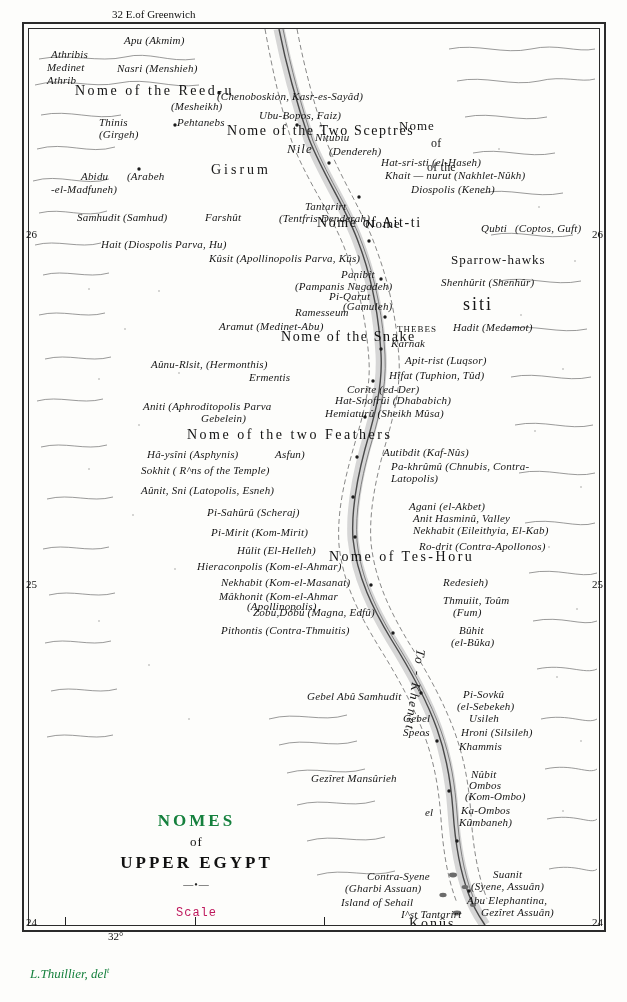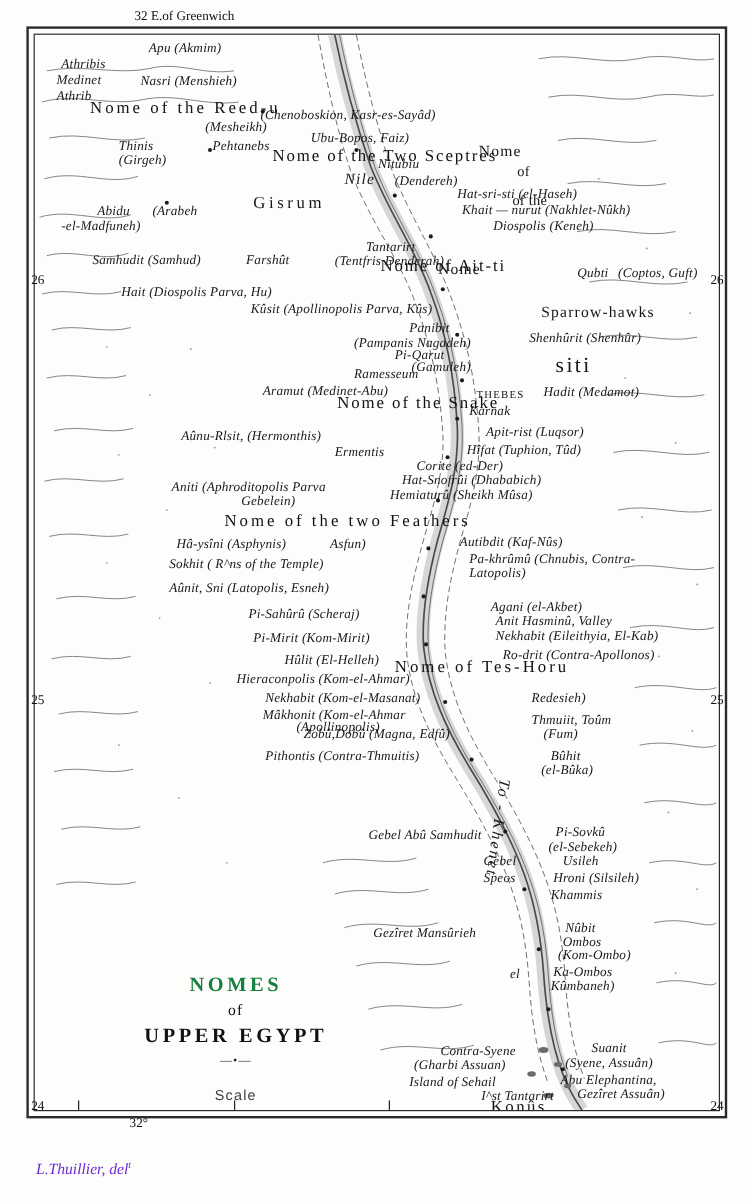--- a/index.html
+++ b/index.html
@@ -105,25 +105,25 @@
     margin: 3px 0;
   }
   .title-sub {
     font-family: "Liberation Serif", serif;
     font-size: 17px;
     letter-spacing: 3px;
     font-weight: bold;
     color: #111;
   }
   .scale-label {
-    font-family: Liberation Sans, sans-serif;
+    font-family: Liberation Mono, monospace;
     font-size: 12px;
     letter-spacing: 1px;
     margin-top: 16px;
-    color: #404040;
+    color: #be185d;
   }
   .scale-orn {
     margin-top: 6px;
     font-size: 10px;
     color: #222;
     letter-spacing: 1px;
   }
   .scale-bar-wrap {
     position: absolute;
     left: 36px;
@@ -145,21 +145,21 @@
     height: 9px;
     background: #222;
   }
   .credit {
     position: absolute;
     left: 30px;
     top: 966px;
     font-family: "Liberation Serif", serif;
     font-style: italic;
     font-size: 13px;
-    color: #6d28d9;
+    color: #15803d;
   }
   .credit sup { font-size: 8px; }
   .bottom-meridian {
     position: absolute;
     left: 108px;
     top: 930px;
     font-family: "Liberation Serif", serif;
     font-size: 11px;
     color: #111;
   }
@@ -379,21 +379,21 @@
     <div class="lbl" style="left:300px; top:262px;">Pi-Qarut</div>
     <div class="lbl" style="left:314px; top:272px;">(Gamuleh)</div>
     <div class="lbl" style="left:266px; top:278px;">Ramesseum</div>
     <div class="lbl up" style="left:434px; top:266px; font-size:18px; letter-spacing:2px;">siti</div>
     <div class="lbl" style="left:190px; top:292px;">Aramut (Medinet-Abu)</div>
     <div class="lbl up" style="left:368px; top:296px; font-size:9px; letter-spacing:1px;">THEBES</div>
     <div class="lbl" style="left:424px; top:293px;">Hadit (Medamot)</div>
     <div class="lbl" style="left:362px; top:309px;">Karnak</div>
     <div class="lbl" style="left:376px; top:326px;">Apit-rist (Luqsor)</div>
     <div class="lbl" style="left:122px; top:330px;">Aûnu-Rlsit, (Hermonthis)</div>
-    <div class="lbl" style="left:220px; top:343px;margin-left:30px;">Ermentis</div>
+    <div class="lbl" style="left:220px; top:343px;">Ermentis</div>
     <div class="lbl" style="left:360px; top:341px;">Hîfat (Tuphion, Tûd)</div>
     <div class="lbl" style="left:318px; top:355px;">Corite (ed-Der)</div>
     <div class="lbl" style="left:114px; top:372px;">Aniti (Aphroditopolis Parva</div>
     <div class="lbl" style="left:306px; top:366px;">Hat-Snofrûi (Dhababich)</div>
     <div class="lbl" style="left:172px; top:384px;">Gebelein)</div>
     <div class="lbl" style="left:296px; top:379px;">Hemiaturû (Sheikh Mûsa)</div>
     <div class="lbl" style="left:118px; top:420px;">Hâ-ysîni (Asphynis)</div>
     <div class="lbl" style="left:246px; top:420px;">Asfun)</div>
     <div class="lbl" style="left:354px; top:418px;">Autibdit (Kaf-Nûs)</div>
     <div class="lbl" style="left:112px; top:436px;">Sokhit ( R^ns of the Temple)</div>

